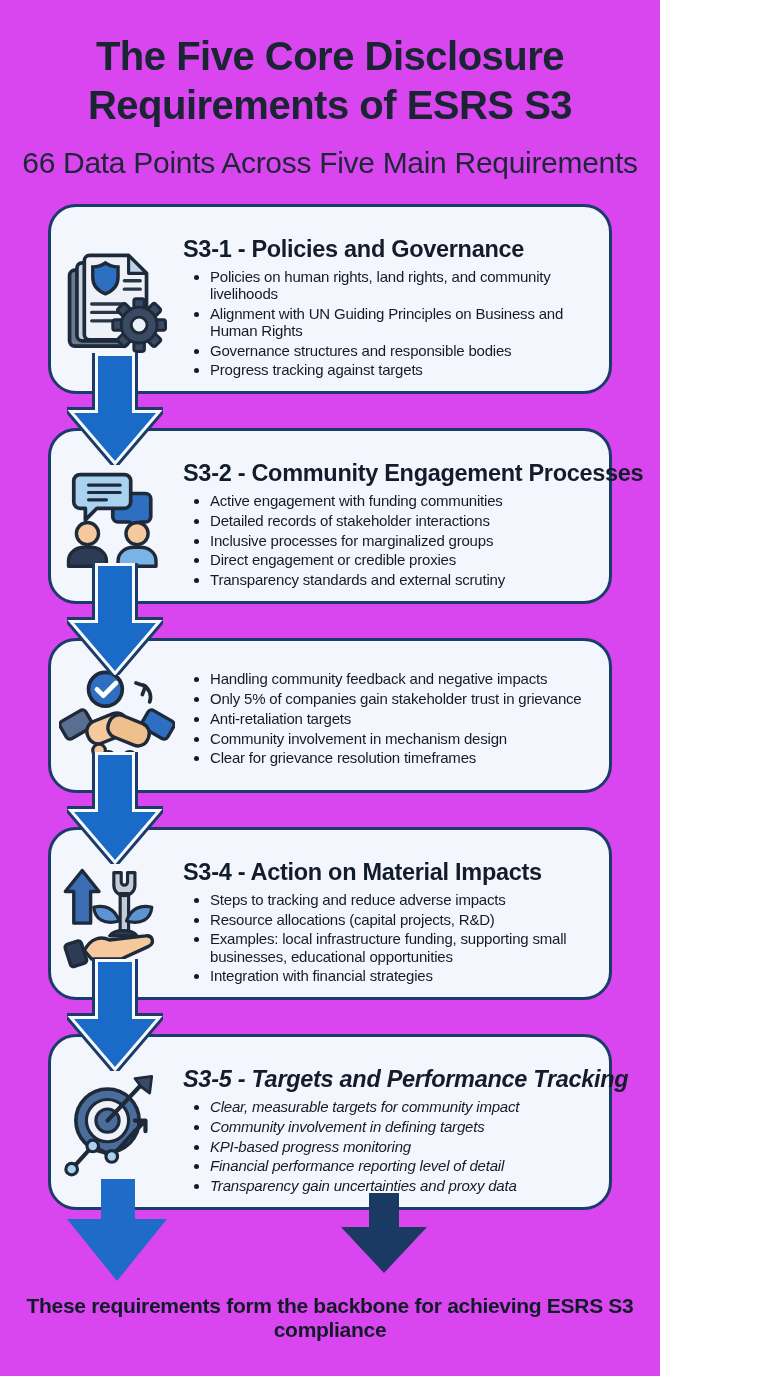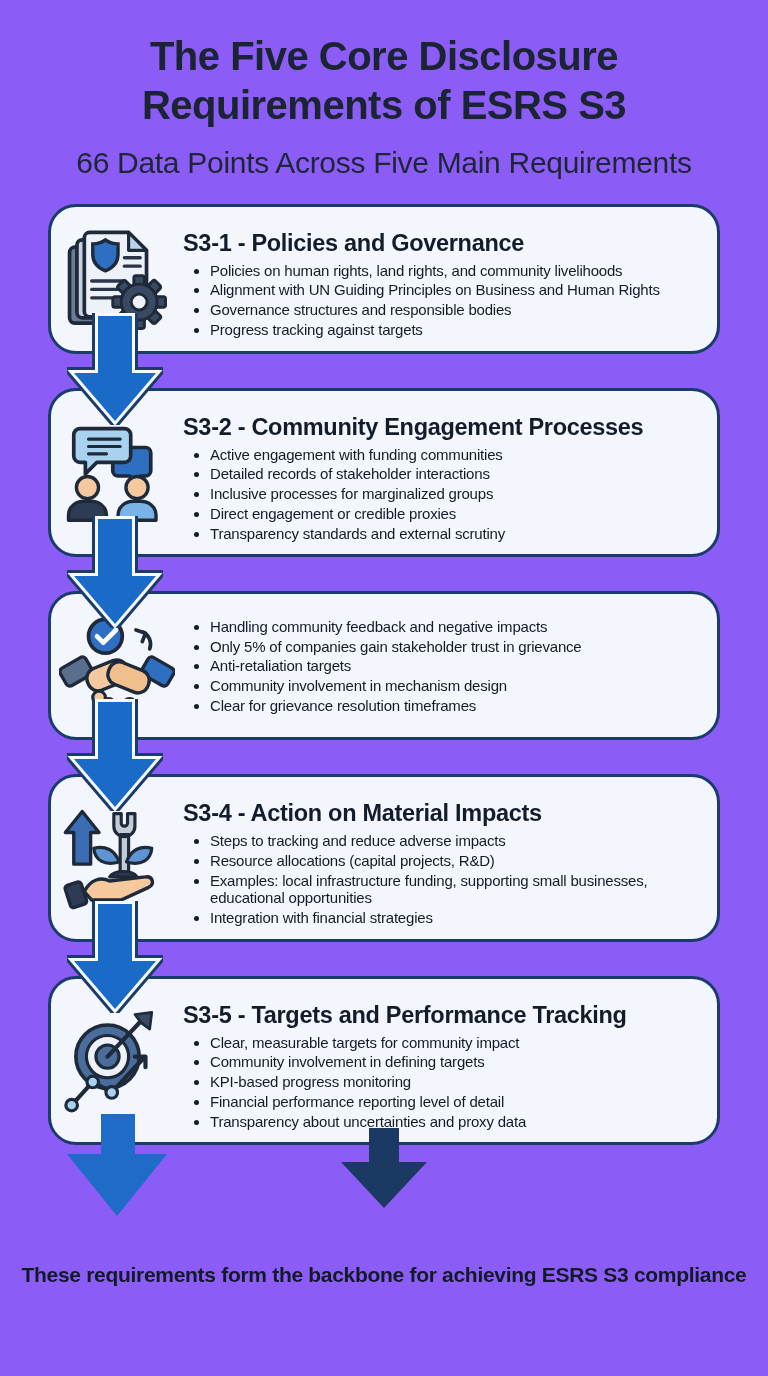--- a/index.html
+++ b/index.html
@@ -1,44 +1,44 @@
 <!DOCTYPE html>
 <html><head>
 <meta charset="utf-8">
 <style>
   html,body{margin:0;padding:0;}
   body{font-family:"Liberation Sans","DejaVu Sans",sans-serif;}
-  #page{position:relative;width:768px;height:1376px;background:#8b5cf6;overflow:hidden;}
+  #page{position:relative;width:660px;height:1376px;background:#d946ef;overflow:hidden;}
 
   
   .header{padding-top:32px;text-align:center;}
   .title{font-size:40px;font-weight:700;color:#1b2433;line-height:1.22;max-width:600px;margin:0 auto;letter-spacing:-0.5px;}
   .subtitle{font-size:30px;font-weight:500;color:#1d2636;margin-top:16px;letter-spacing:-0.3px;}
 
   
   .sections{margin:24px 48px 0 48px;position:relative;}
-  .card{position:relative;display:flex;box-sizing:border-box;background:#f3f6fc;border:3px solid #1b3c6a;border-radius:28px;margin-bottom:34px;padding:17px 6px 10px 0;}
-  .card:last-child{margin-bottom:12px;}
+  .card{position:relative;display:flex;box-sizing:border-box;background:#f3f6fc;border:3px solid #1b3c6a;border-radius:28px;margin-bottom:34px;padding:23px 6px 10px 0;}
+  .card:last-child{margin-bottom:12px;font-style:italic;}
   .icon-wrap{flex:0 0 132px;display:flex;align-items:center;justify-content:center;}
   .icon-wrap svg{width:116px;height:116px;}
   .content{flex:1;min-width:0;padding-top:4px;}
   .card-title{font-size:23.5px;font-weight:700;color:#131c2a;margin:2px 0 5px 0;white-space:nowrap;letter-spacing:-0.3px;}
   .content ul{margin:0;padding:0 0 0 27px;}
   .content li{font-size:15px;line-height:1.15;color:#151b26;margin:2.5px 0;letter-spacing:-0.2px;}
   .content li::marker{color:#151b26;font-size:15px;}
 
   
   .gap-arrow{position:absolute;top:-78px;left:16px;width:96px;height:112px;z-index:6;}
 
   
   .bottom-arrow-blue{position:absolute;left:14px;bottom:-74px;width:104px;height:102px;z-index:6;}
   .bottom-arrow-navy{position:absolute;left:288px;bottom:-66px;width:90px;height:80px;z-index:6;}
 
   
-  .footer{margin-top:118px;text-align:center;font-size:21px;font-weight:700;color:#121a28;letter-spacing:-0.3px;}
+  .footer{margin-top:84px;text-align:center;font-size:21px;font-weight:700;color:#121a28;letter-spacing:-0.3px;}
 </style>
 </head>
 <body>
 
 <div id="page">
 
   <div class="header">
     <div class="title">The Five Core Disclosure Requirements of ESRS S3</div>
     <div class="subtitle">66 Data Points Across Five Main Requirements</div>
   </div>
@@ -205,21 +205,21 @@
           </g>
         </svg>
       </div>
       <div class="content">
         <div class="card-title">S3-5 - Targets and Performance Tracking</div>
         <ul>
           <li>Clear, measurable targets for community impact</li>
           <li>Community involvement in defining targets</li>
           <li>KPI-based progress monitoring</li>
           <li>Financial performance reporting level of detail</li>
-          <li>Transparency about uncertainties and proxy data</li>
+          <li>Transparency gain uncertainties and proxy data</li>
         </ul>
       </div>
       <svg class="bottom-arrow-blue" viewBox="0 0 104 102">
         <polygon points="36,0 70,0 70,40 102,40 52,102 2,40 36,40" fill="#1e6cc7"></polygon>
       </svg>
       <svg class="bottom-arrow-navy" viewBox="0 0 90 80">
         <polygon points="30,0 60,0 60,34 88,34 45,80 2,34 30,34" fill="#1b3a63"></polygon>
       </svg>
     </div>
 

